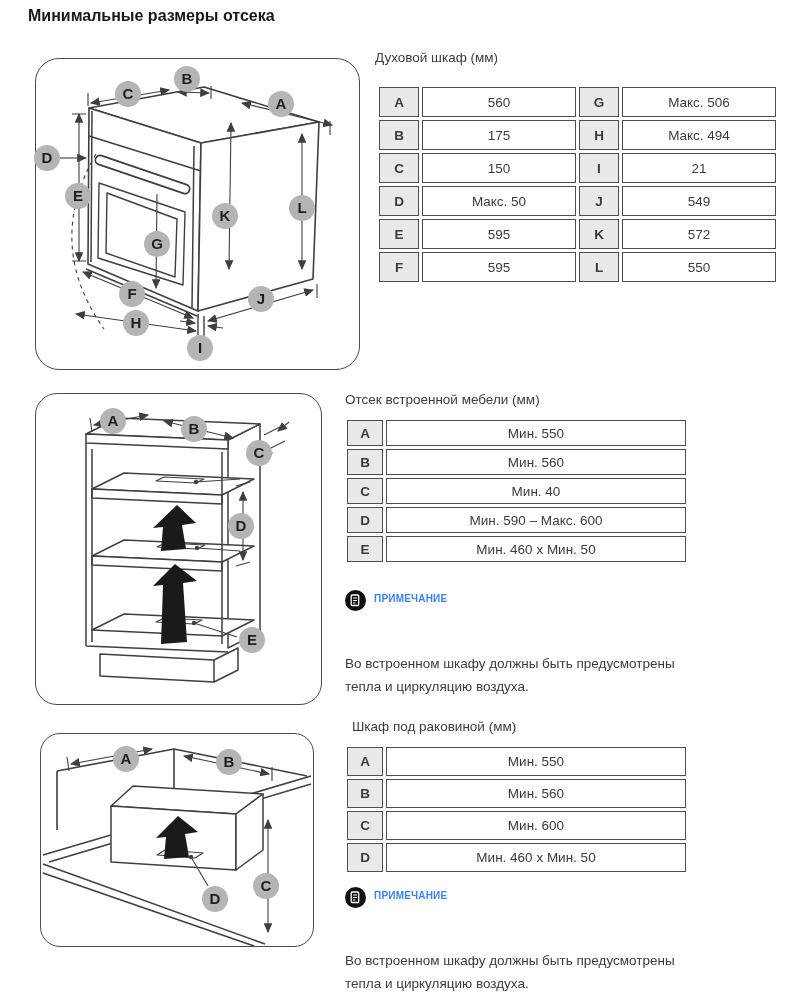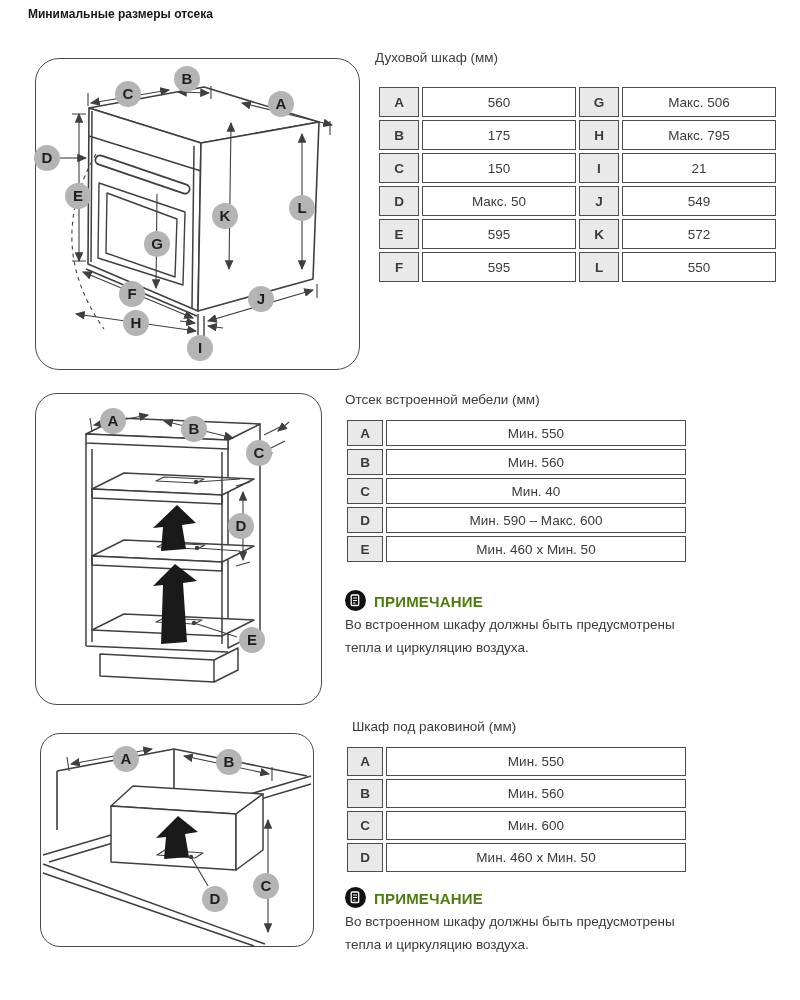--- a/index.html
+++ b/index.html
@@ -1,39 +1,39 @@
 <!DOCTYPE html>
 <html lang="ru"><head>
 <meta charset="utf-8">
 <style>
   html,body{margin:0;padding:0;}
   body{
     width:800px;height:1000px;position:relative;background:#ffffff;
     font-family:"Liberation Sans", sans-serif;color:#3a3a3a;overflow:hidden;
   }
   .abs{position:absolute;}
-  .page-title{font-size:12px;font-weight:bold;color:#171717;}
+  .page-title{font-size:16px;font-weight:bold;color:#171717;}
   .panel{border:1.7px solid #4a4a4a;border-radius:24px;background:#fff;}
   .dimcircle{
     position:absolute;width:26px;height:26px;border-radius:50%;
     background:#b4b4b4;color:#1f1f1f;font-weight:bold;font-size:15px;
     line-height:26px;text-align:center;
   }
   .tbl-title{font-size:13.5px;color:#3b3b3b;}
   table.dimtable{border-collapse:separate;border-spacing:3px;}
   table.dimtable td{
     border:1.6px solid #4c4c4c;text-align:center;vertical-align:middle;
     font-size:13.5px;color:#3b3b3b;padding:0;
   }
   table.t1 td{height:28px;}
   table.t2 td{height:24px;}
   table.t3 td{height:27px;}
   td.lbl{background:#e9e9e9;font-weight:bold;color:#141414;font-size:14px;}
-  .note-head{font-size:15px;font-weight:bold;color:#4d7c0f;letter-spacing:.2px;}
-  .note-body{font-size:13.5px;line-height:23px;color:#3b3b3b;width:335px;}
+  .note-head{font-size:10px;font-weight:bold;color:#3b82f6;letter-spacing:.2px;}
+  .note-body{font-size:13.5px;line-height:23px;color:#3b3b3b;width:335px;margin-top:39px;}
   .note-body b{color:#111;}
   .noteicon{position:absolute;width:21px;height:21px;}
   svg{display:block;}
 </style>
 </head>
 <body>
 
 <div class="abs page-title" style="left:28px;top:7px;">Минимальные размеры отсека</div>
 
 <div class="abs panel" style="left:35px;top:58px;width:323px;height:310px;">
@@ -110,21 +110,21 @@
     <tr>
       <td class="lbl">A</td>
       <td>560</td>
       <td class="lbl">G</td>
       <td>Макс. 506</td>
     </tr>
     <tr>
       <td class="lbl">B</td>
       <td>175</td>
       <td class="lbl">H</td>
-      <td>Макс. 795</td>
+      <td>Макс. 494</td>
     </tr>
     <tr>
       <td class="lbl">C</td>
       <td>150</td>
       <td class="lbl">I</td>
       <td>21</td>
     </tr>
     <tr>
       <td class="lbl">D</td>
       <td>Макс. 50</td>

